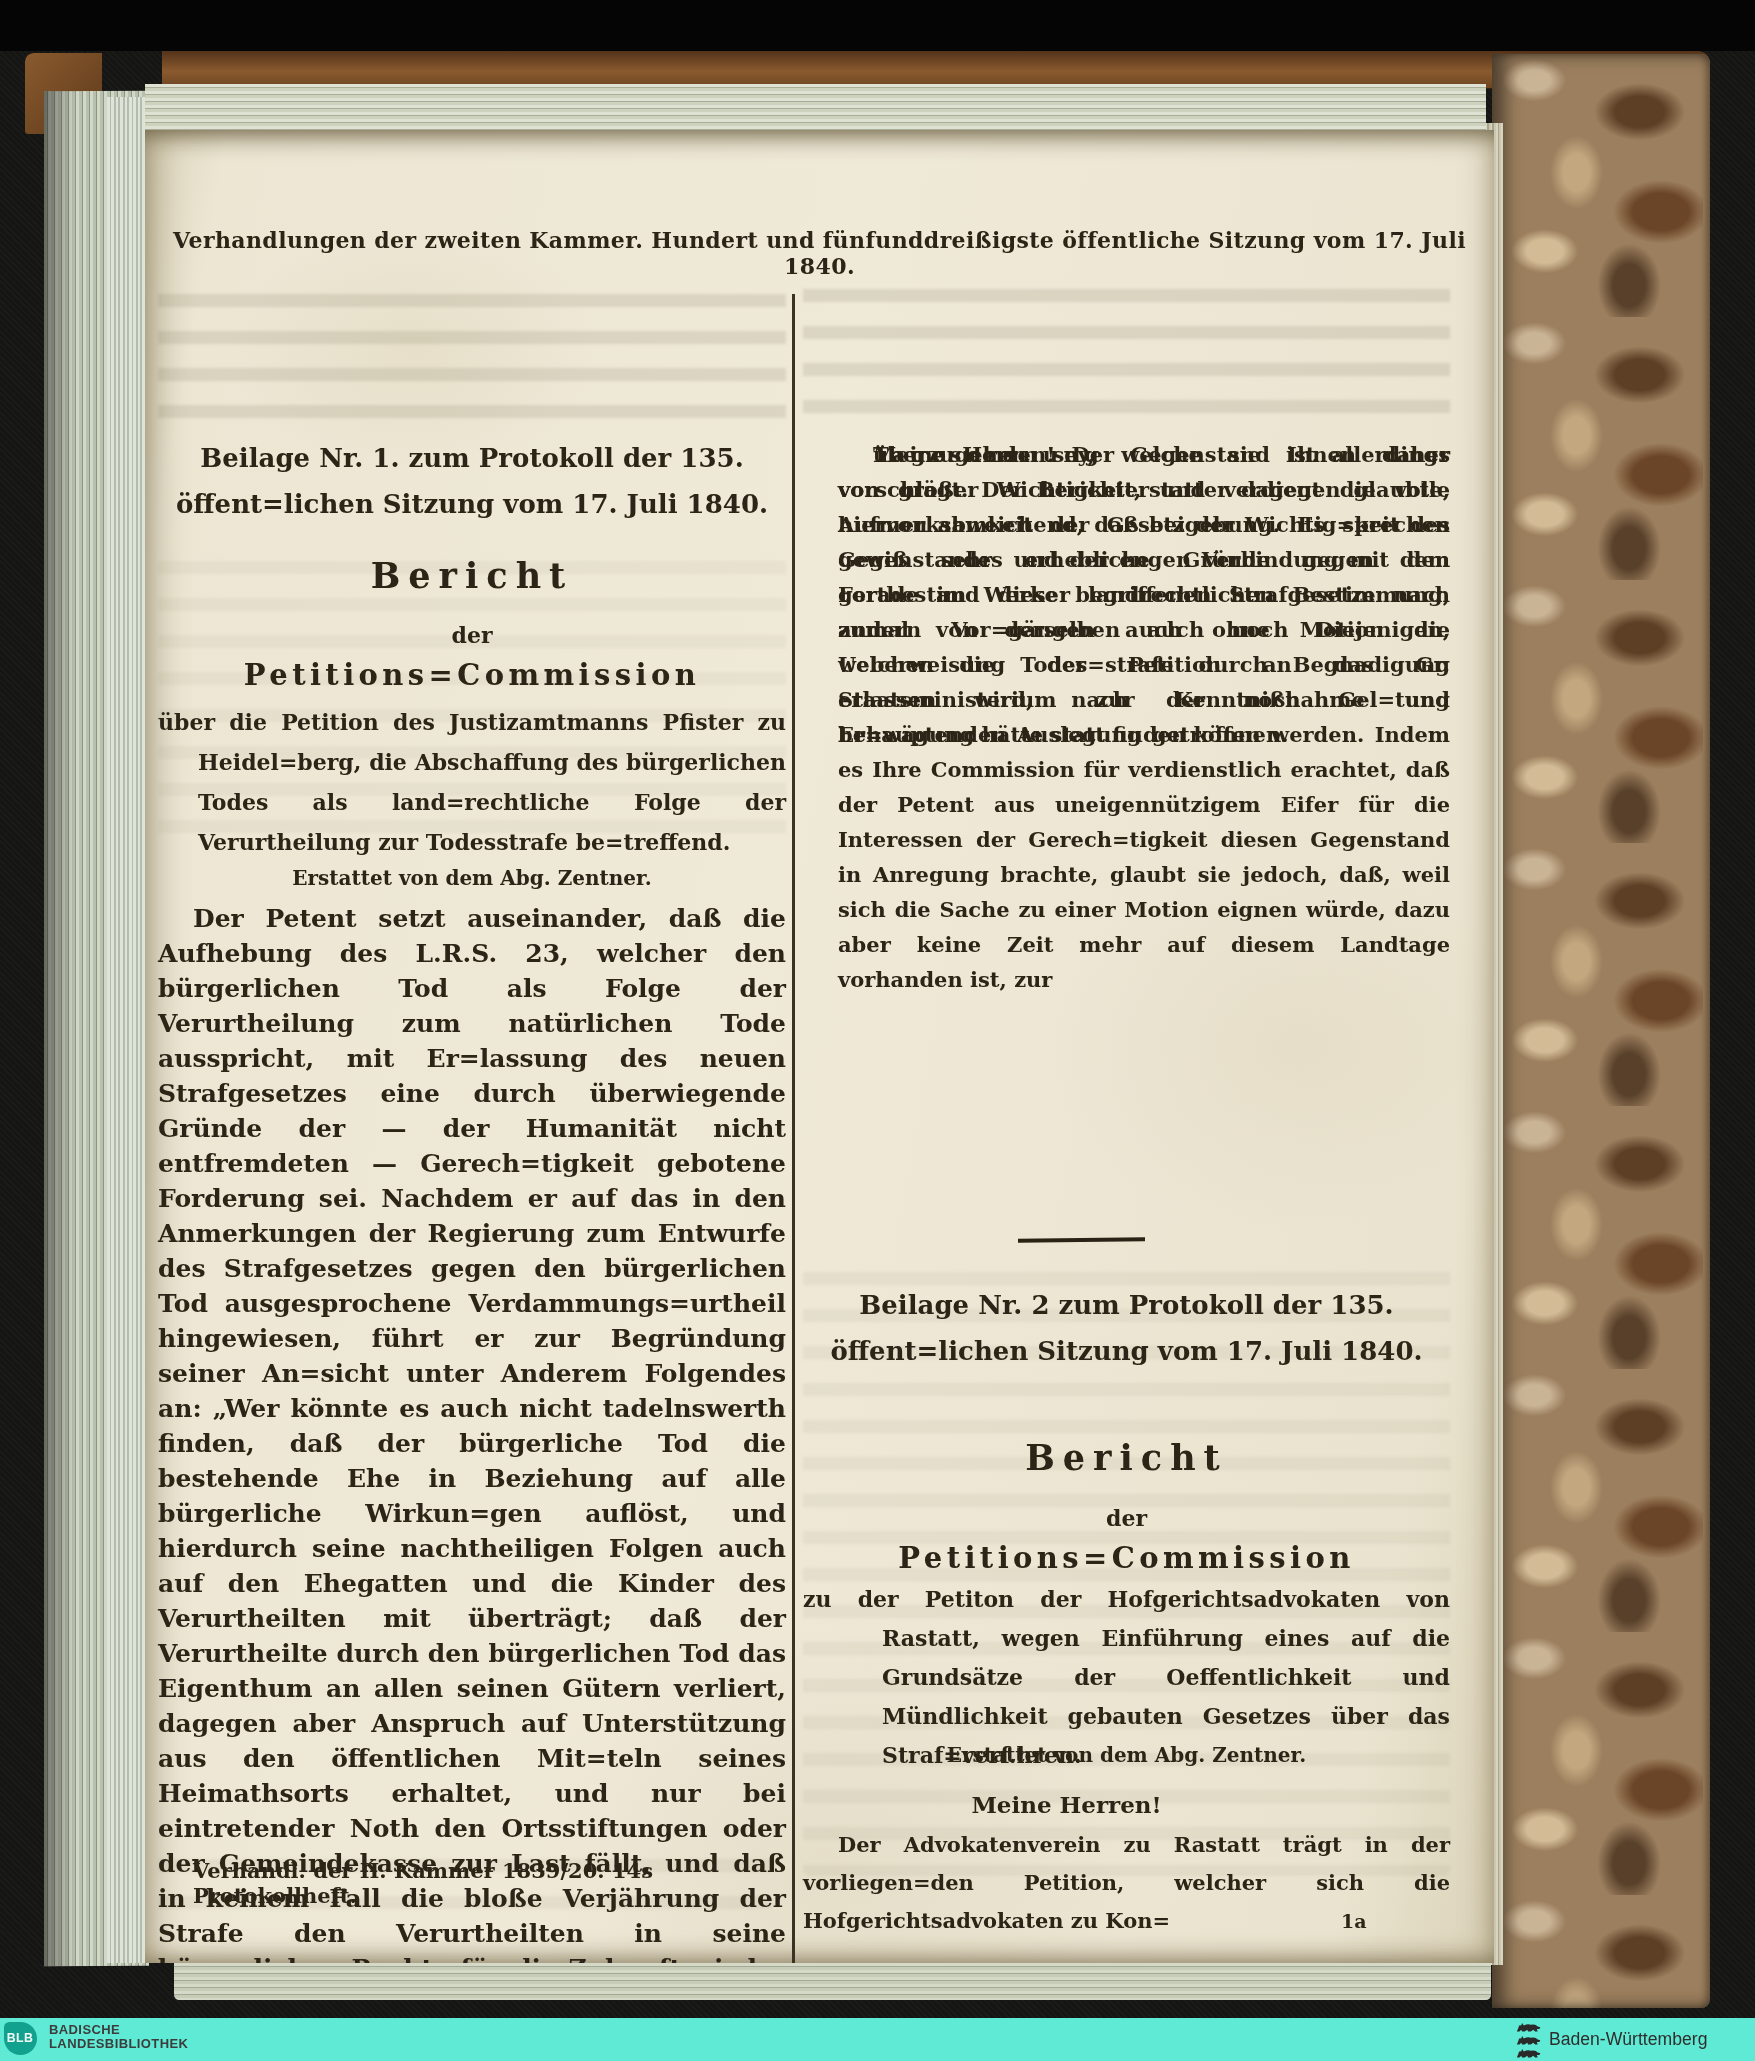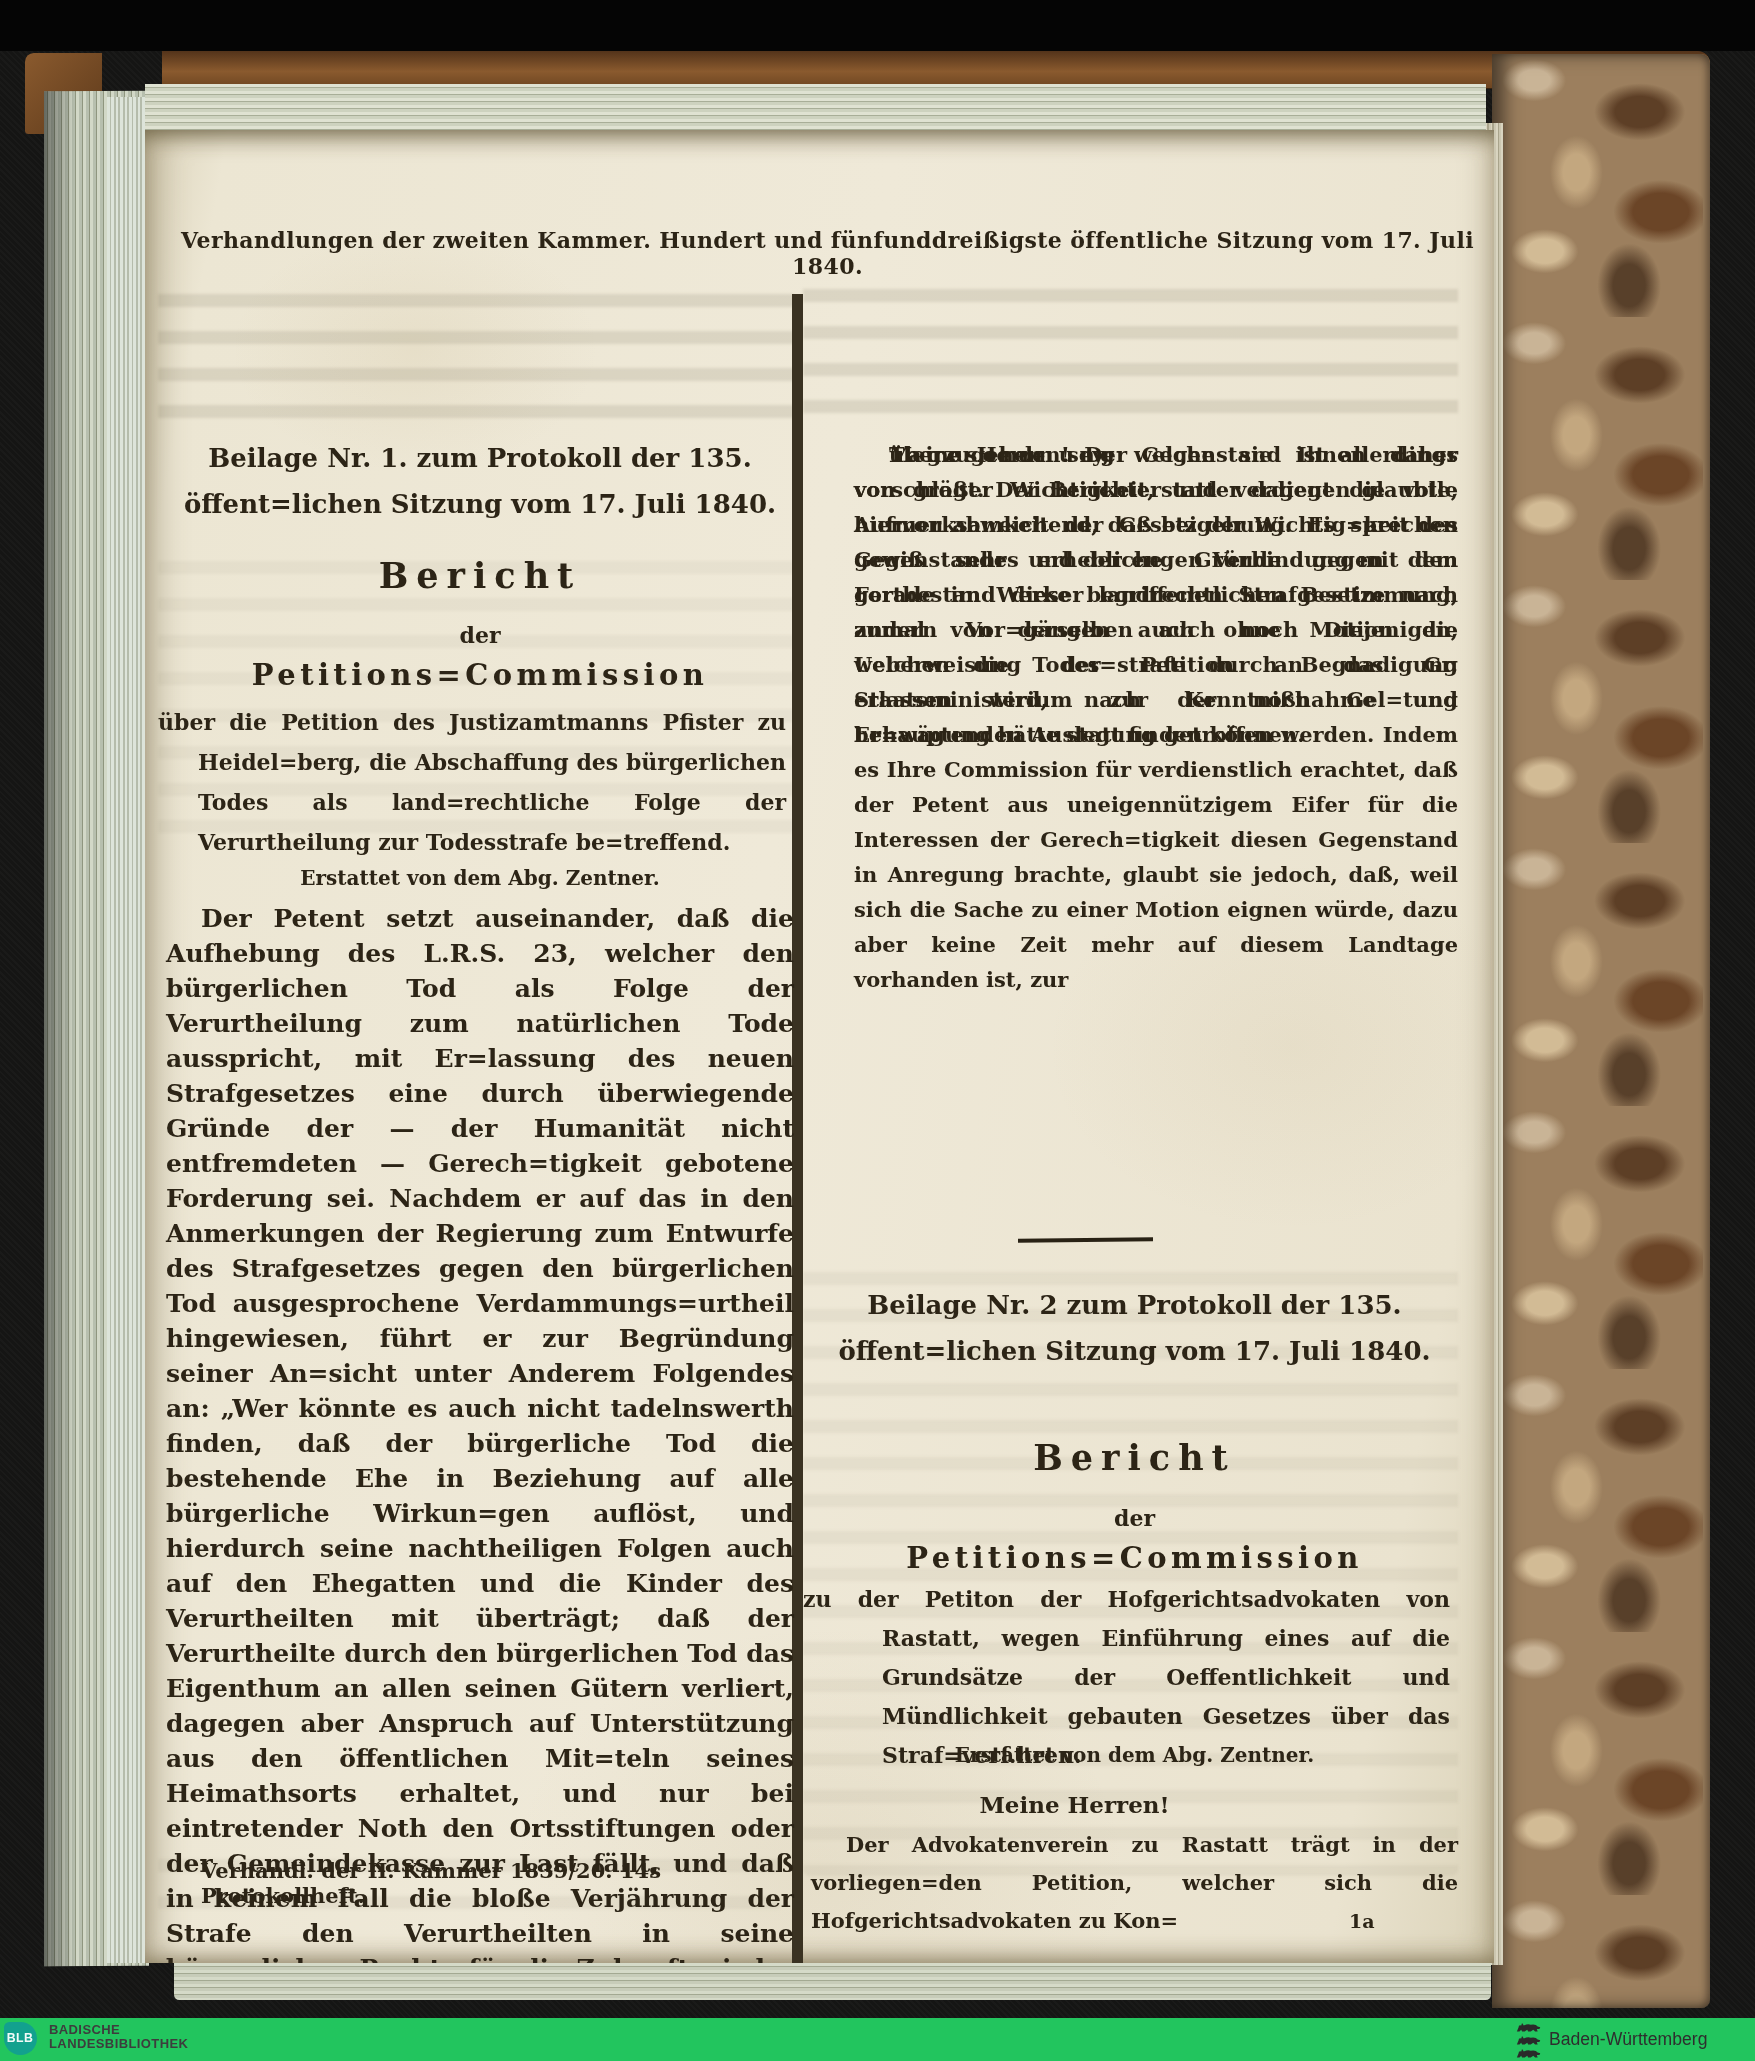--- a/index.html
+++ b/index.html
@@ -47,21 +47,21 @@
     background-image:
       radial-gradient(263px 176px at 20% 12%, rgba(175,150,95,.10), rgba(0,0,0,0) 70%),
       radial-gradient(351px 263px at 85% 50%, rgba(170,145,95,.08), rgba(0,0,0,0) 70%),
       radial-gradient(439px 351px at 50% 95%, rgba(160,140,90,.10), rgba(0,0,0,0) 70%),
       linear-gradient(100deg,#dcd4bc 0%,#ece6d3 5%,#efe9d8 45%,#eae3cf 90%,#dbd3b9 100%);
     box-shadow:inset 0 17.6px 23px -16px rgba(90,80,50,.85),
                inset 14px 0 30px rgba(110,95,60,.35),
                inset -10.5px 0 26px rgba(120,100,60,.28),
                inset 0 -14px 21px -14px rgba(100,88,55,.6);
     color:#2c2416;}
-  .page *{position:absolute;margin:0;padding-left:8px;}
+  .page *{position:absolute;margin:0;}
   
   .ghost{background:repeating-linear-gradient(180deg, rgba(0,0,0,0) 0 10.5px, rgba(116,108,84,.16) 10.5px 23px, rgba(0,0,0,0) 23px 37px);
     filter:blur(1.8px);border-radius:7px;}
   
   .run-head{left:0;top:97px;width:1349px;text-align:center;font-size:22px;font-weight:bold;letter-spacing:0.4px;}
   .divider{left:647px;top:164px;width:2.6px;height:1710px;background:#3a3222;}
   .hcenter{text-align:center;font-weight:bold;}
   .l-beilage{left:13px;top:305px;width:628px;font-size:26px;line-height:46px;}
   .l-bericht{left:13px;top:425px;width:628px;font-size:35px;letter-spacing:8px;}
   .l-der{left:13px;top:492px;width:628px;font-size:22px;}
@@ -81,21 +81,21 @@
   .r-der{left:658px;top:1375px;width:647px;font-size:22px;}
   .r-comm{left:658px;top:1411px;width:647px;font-size:29px;letter-spacing:4.4px;}
   .r-subject{left:658px;top:1450px;width:647px;font-size:22px;line-height:39px;font-weight:bold;
     text-align:justify;padding-left:79px;text-indent:-79px;box-sizing:border-box;}
   .r-erst{left:658px;top:1613px;width:647px;font-size:20px;}
   .r-meine{left:658px;top:1661px;width:527px;font-size:23px;}
   .r-body2{left:658px;top:1696px;width:647px;font-size:21px;line-height:38px;font-weight:bold;
     text-align:justify;text-indent:35px;}
   .r-sig{left:1196px;top:1780px;font-size:19px;font-weight:bold;}
   
-  .footer-bar{left:0;top:2018px;width:1756px;height:44px;background:#22c55e;
+  .footer-bar{left:0;top:2018px;width:1756px;height:44px;background:#5eead4;
     font-family:"Liberation Sans","DejaVu Sans",sans-serif;}
   .blb-logo{position:absolute;left:3.5px;top:3.5px;width:33px;height:33px;background:#12a18e;
     border-radius:5.3px 16.7px 16.7px 16.7px;display:flex;align-items:center;justify-content:center;
     color:#f2faf8;font-weight:bold;font-size:12.3px;letter-spacing:0.4px;}
   .blb-name{position:absolute;left:49px;top:5.3px;font-size:13px;font-weight:bold;
     line-height:14px;color:#3d3d3d;letter-spacing:0.4px;white-space:pre-line;}
   .lions{position:absolute;left:1516px;top:3.5px;width:26px;height:37px;
     display:flex;flex-direction:column;justify-content:space-between;}
   .state-label{position:absolute;left:1549px;top:10.5px;font-size:17.6px;color:#2e2e2e;}
 </style>

